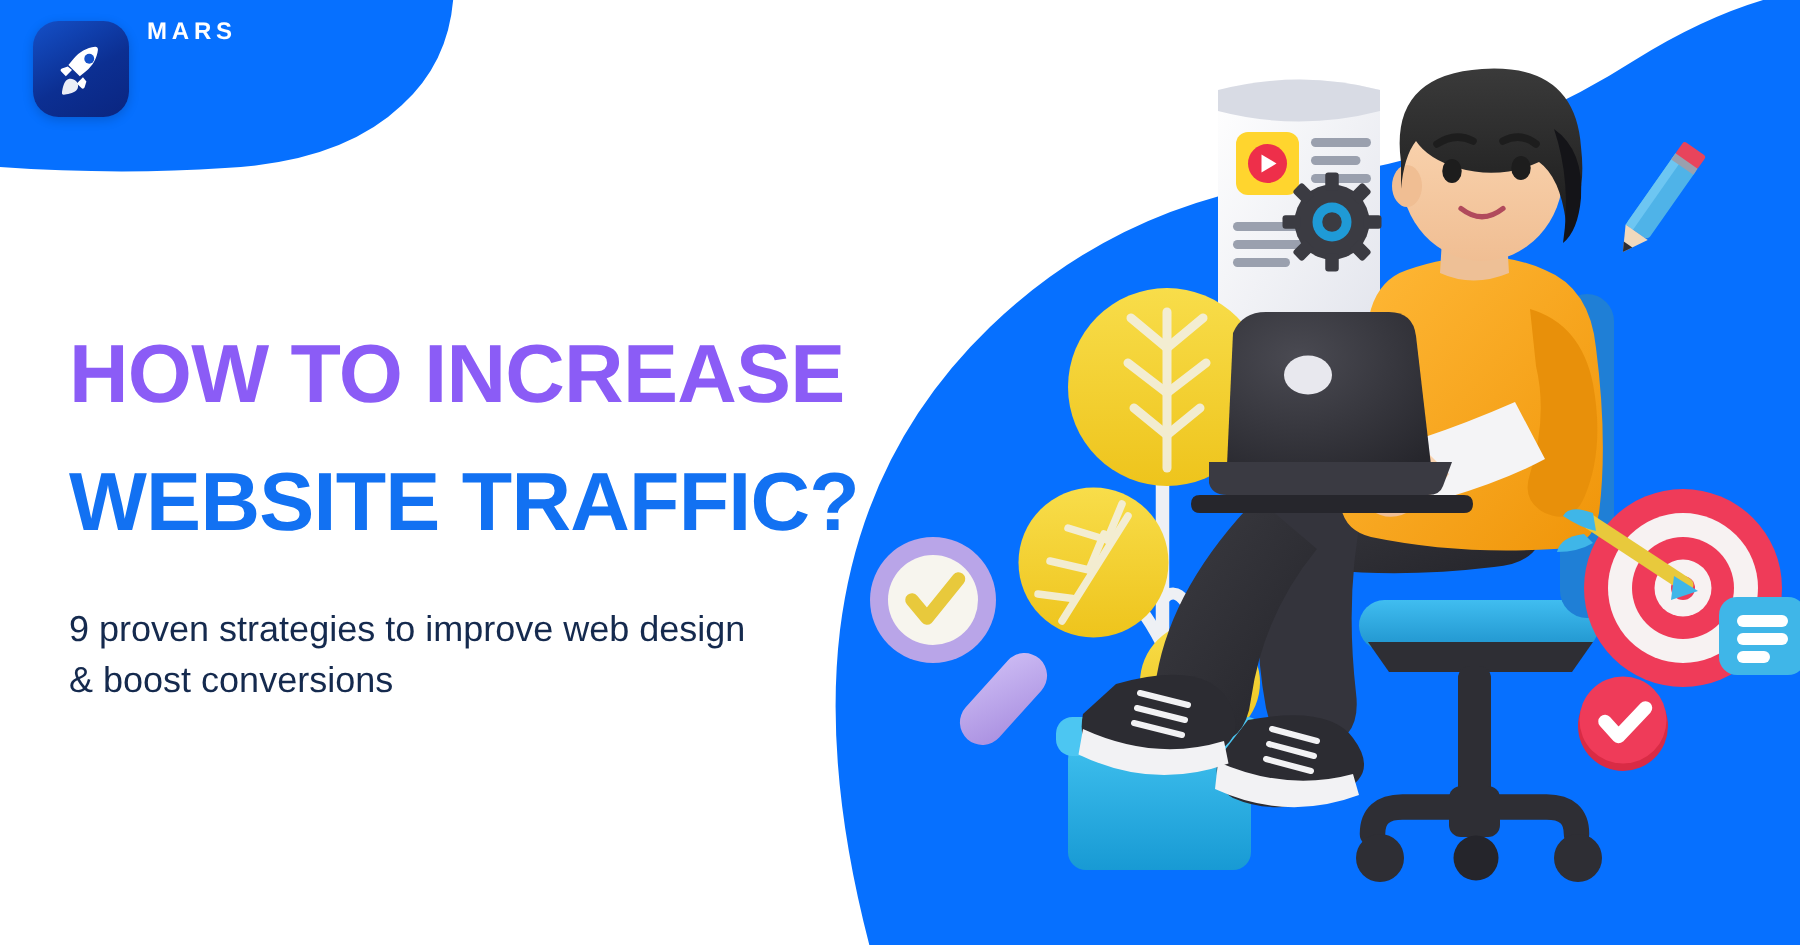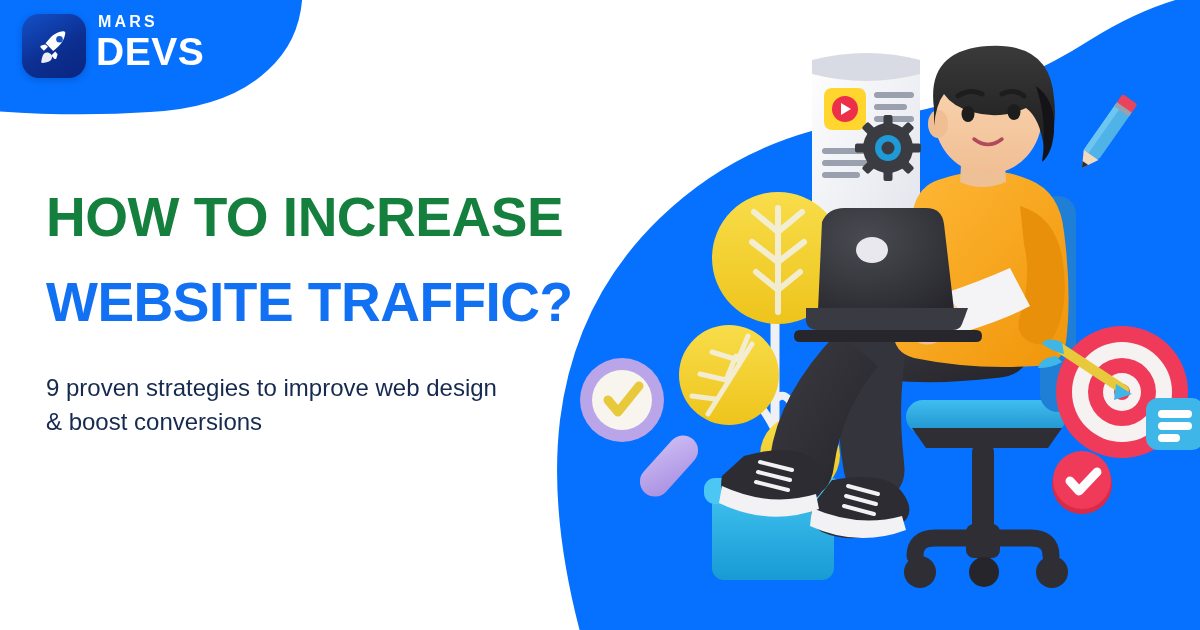--- a/index.html
+++ b/index.html
@@ -65,21 +65,21 @@
     z-index:35;
     width:540px;
   }
   .h-line {
     font-size:55px;
     font-weight:bold;
     letter-spacing:-0.5px;
     line-height:1.09;
     white-space:nowrap;
   }
-  .h-line.dark { color:#15803d; }
+  .h-line.dark { color:#8b5cf6;margin-top:32px; }
   .h-line.accent { color:#1271f2; margin-top:25px; }
   #subtitle {
     margin-top:38px;
     font-size:24px;
     line-height:1.42;
     color:#152a4e;
     font-weight:400;
     max-width:470px;
   }
 
@@ -122,21 +122,20 @@
           <path d="M30.4 6.2c-5.6.6-10.6 3.5-14.2 7.8l-3.6 4.3 7.6 7.6 4.3-3.6c4.3-3.6 7.2-8.6 7.8-14.2.1-1.1-.8-2-1.9-1.9z"></path>
           <circle cx="26.5" cy="14.2" r="3.3" fill="#1450c8"></circle>
           <path d="M12.2 19.4l-3.9 1.2c-.9.3-1.2 1.4-.5 2.1l3.1 3.1 4.1-4.1-2.8-2.3z"></path>
           <path d="M22.3 26.5l-4.1 4.1 3.1 3.1c.7.7 1.8.4 2.1-.5l1.2-3.9-2.3-2.8z"></path>
           <path d="M11.1 28.6c-1.9 1.9-2.6 6.4-2.8 8.2-.1.8.5 1.4 1.3 1.3 1.8-.2 6.3-.9 8.2-2.8 1.7-1.7 1.7-4.5 0-6.2-1.7-1.8-4.9-2.3-6.7-.5z" opacity=".92"></path>
         </g>
       </svg>
     </div>
     <div class="logo-text">
       <span class="logo-mars">MARS</span>
-      <span class="logo-devs">DEVS</span>
     </div>
   </div>
 
   <div id="copy">
     <div class="h-line dark">HOW TO INCREASE</div>
     <div class="h-line accent">WEBSITE TRAFFIC?</div>
     <div id="subtitle">9 proven strategies to improve web design &amp; boost conversions</div>
   </div>
 
   <div id="art">

